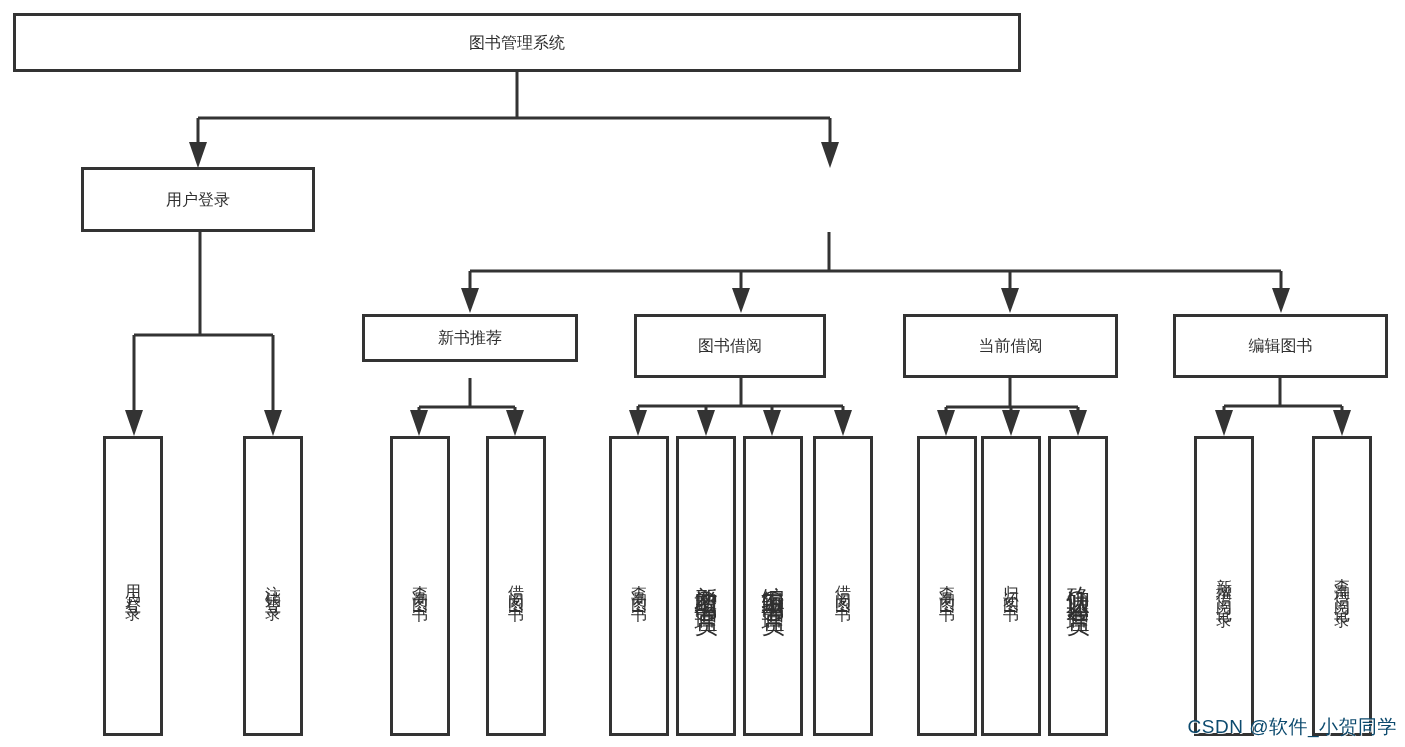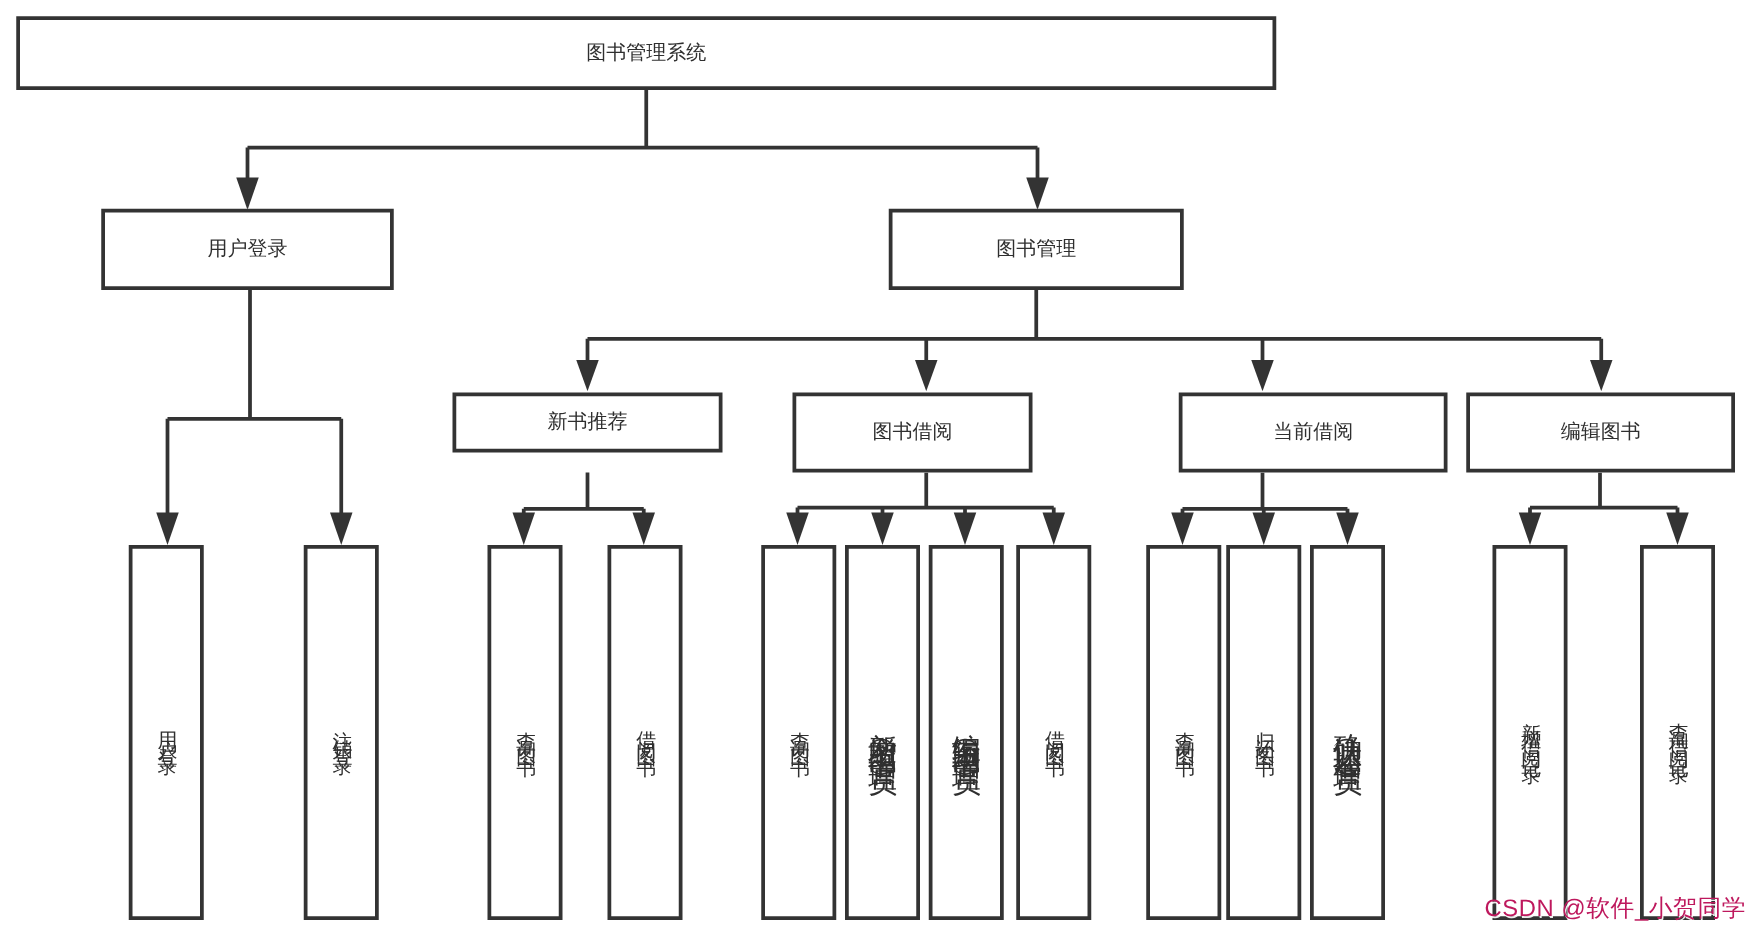--- a/index.html
+++ b/index.html
@@ -46,21 +46,21 @@
     letter-spacing: 4px;
     font-size: 23px;
   }
   .watermark {
     position: absolute;
     right: 8px;
     bottom: 7px;
     z-index: 3;
     font-size: 19px;
     letter-spacing: 0.5px;
-    color: #be185d;
+    color: #0c4a6e;
     text-shadow: 1px 1px 0 rgba(255,255,255,0.9);
     font-family: "Liberation Sans", "DejaVu Sans", sans-serif;
   }
 </style>
 </head>
 <body>
 
 <div class="canvas">
 
   <svg class="connector-svg" width="1405" height="747" viewBox="0 0 1405 747">
@@ -92,25 +92,24 @@
       <polygon points="1002,410 1020,410 1011,436"></polygon>
       <polygon points="1069,410 1087,410 1078,436"></polygon>
       <polygon points="1215,410 1233,410 1224,436"></polygon>
       <polygon points="1333,410 1351,410 1342,436"></polygon>
     </g>
   </svg>
 
   <div class="node" style="left:13px; top:13px; width:1008px; height:59px;">图书管理系统</div>
 
   <div class="node" style="left:81px; top:167px; width:234px; height:65px;">用户登录</div>
-  <div class="node" style="left:711px; top:167px; width:236px; height:65px;">图书管理</div>
 
   <div class="node" style="left:362px; top:314px; width:216px; height:48px;">新书推荐</div>
   <div class="node" style="left:634px; top:314px; width:192px; height:64px;text-align:right;">图书借阅</div>
-  <div class="node" style="left:903px; top:314px; width:215px; height:64px;margin-left:40px;">当前借阅</div>
+  <div class="node" style="left:903px; top:314px; width:215px; height:64px;">当前借阅</div>
   <div class="node" style="left:1173px; top:314px; width:215px; height:64px;">编辑图书</div>
 
   <div class="node vnode" style="left:103px; top:436px; width:60px; height:300px;">用户登录</div>
   <div class="node vnode" style="left:243px; top:436px; width:60px; height:300px;">注销登录</div>
 
   <div class="node vnode" style="left:390px; top:436px; width:60px; height:300px;">查询图书</div>
   <div class="node vnode" style="left:486px; top:436px; width:60px; height:300px;">借阅图书</div>
 
   <div class="node vnode" style="left:609px; top:436px; width:60px; height:300px;">查询图书</div>
   <div class="node vnode tight" style="left:676px; top:436px; width:60px; height:300px;">新增图书（管理员）</div>

